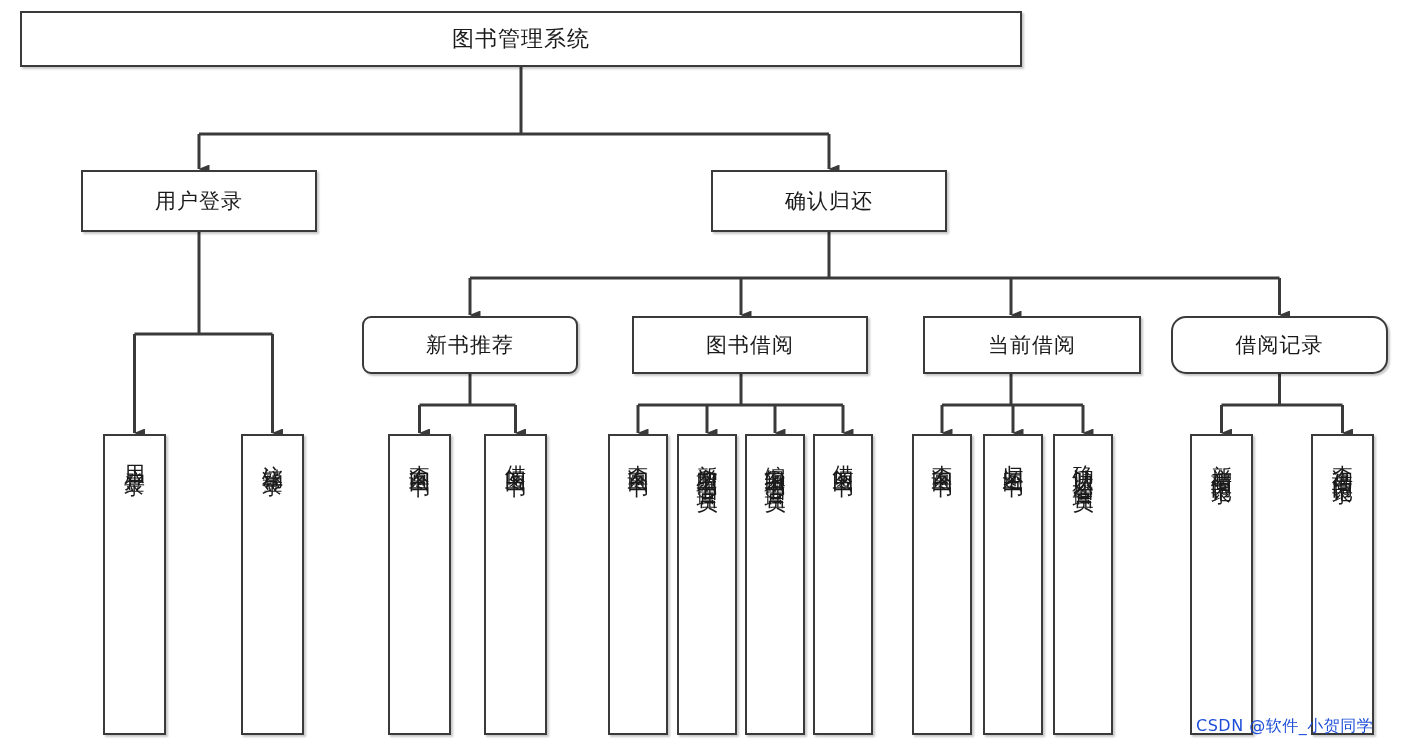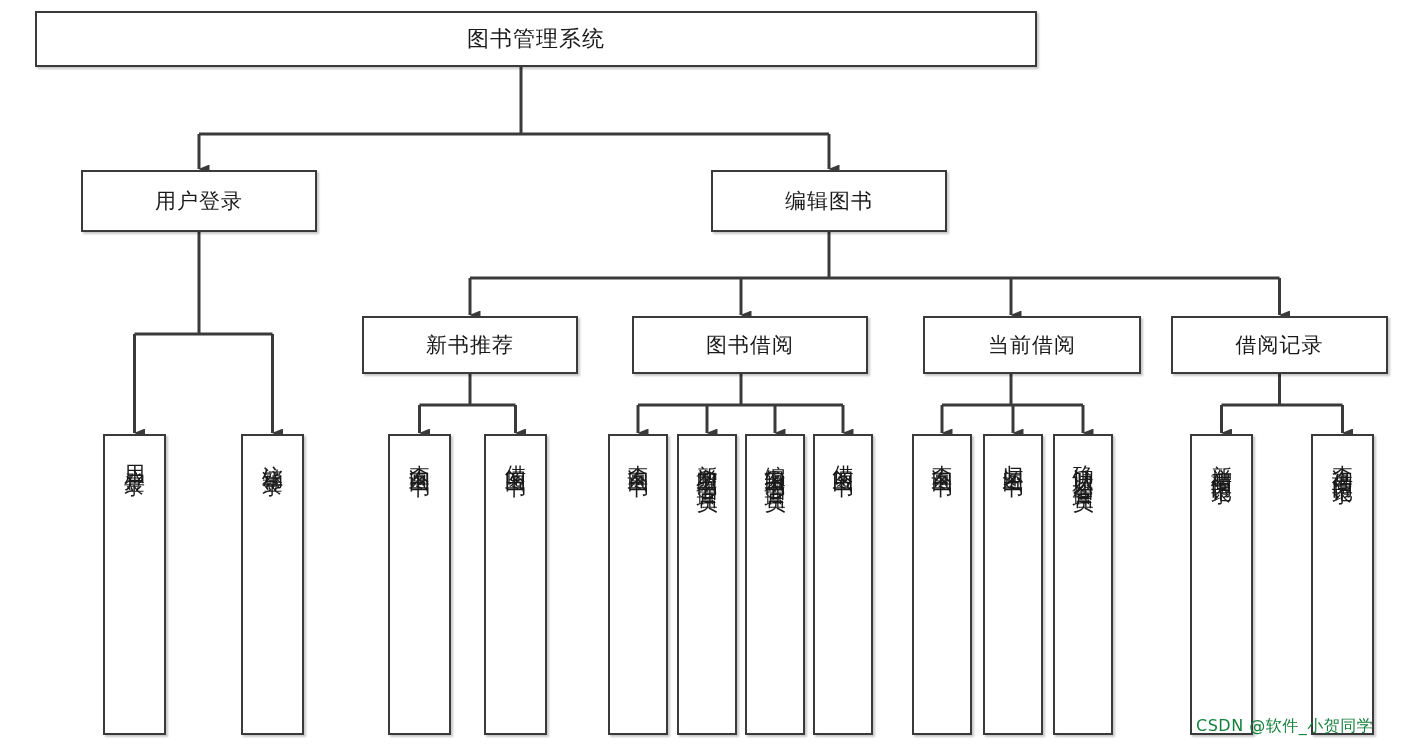--- a/index.html
+++ b/index.html
@@ -54,21 +54,21 @@
     text-orientation: upright;
     font-size: 21px;
     letter-spacing: 4px;
     white-space: nowrap;
   }
   .watermark {
     position: absolute;
     left: 1196px;
     top: 716px;
     font-size: 16px;
-    color: #15803d;
+    color: #1d4ed8;
     white-space: nowrap;
     letter-spacing: 0.5px;
     pointer-events: none;
   }
 </style>
 </head>
 <body>
 
 <div id="diagram-root">
 
@@ -109,39 +109,39 @@
         <line x1="1013" y1="405" x2="1013" y2="433" marker-end="url(#arrowhead)"></line>
         <line x1="1083" y1="405" x2="1083" y2="433" marker-end="url(#arrowhead)"></line>
         <line x1="1279.5" y1="374" x2="1279.5" y2="405"></line>
         <line x1="1221.5" y1="405" x2="1342.5" y2="405"></line>
         <line x1="1221.5" y1="405" x2="1221.5" y2="433" marker-end="url(#arrowhead)"></line>
         <line x1="1342.5" y1="405" x2="1342.5" y2="433" marker-end="url(#arrowhead)"></line>
       </g>
   </svg>
 
   <div id="node-layer">
-      <div class="node-box root" style="left: 20px; top: 11px; width: 1002px; height: 56px; margin-left: 15px;">
+      <div class="node-box root" style="left: 20px; top: 11px; width: 1002px; height: 56px;">
         <span class="node-label">图书管理系统</span>
       </div>
       <div class="node-box level2" style="left: 81px; top: 170px; width: 236px; height: 62px;">
         <span class="node-label">用户登录</span>
       </div>
       <div class="node-box level2" style="left: 711px; top: 170px; width: 236px; height: 62px;">
-        <span class="node-label">编辑图书</span>
+        <span class="node-label">确认归还</span>
       </div>
-      <div class="node-box level3" style="left: 362px; top: 316px; width: 216px; height: 58px;">
+      <div class="node-box level3" style="left: 362px; top: 316px; width: 216px; height: 58px; border-radius: 9px;">
         <span class="node-label">新书推荐</span>
       </div>
       <div class="node-box level3" style="left: 632px; top: 316px; width: 236px; height: 58px;">
         <span class="node-label">图书借阅</span>
       </div>
       <div class="node-box level3" style="left: 923px; top: 316px; width: 218px; height: 58px;">
         <span class="node-label">当前借阅</span>
       </div>
-      <div class="node-box level3" style="left: 1171px; top: 316px; width: 217px; height: 58px;">
+      <div class="node-box level3" style="left: 1171px; top: 316px; width: 217px; height: 58px; border-radius: 15px;">
         <span class="node-label">借阅记录</span>
       </div>
       <div class="node-box vertical leaf" style="left: 103px; top: 434px; width: 63px; height: 301px;">
         <span class="node-label">用户登录</span>
       </div>
       <div class="node-box vertical leaf" style="left: 241px; top: 434px; width: 63px; height: 301px;">
         <span class="node-label">注销登录</span>
       </div>
       <div class="node-box vertical leaf" style="left: 388px; top: 434px; width: 63px; height: 301px;">
         <span class="node-label">查询图书</span>

